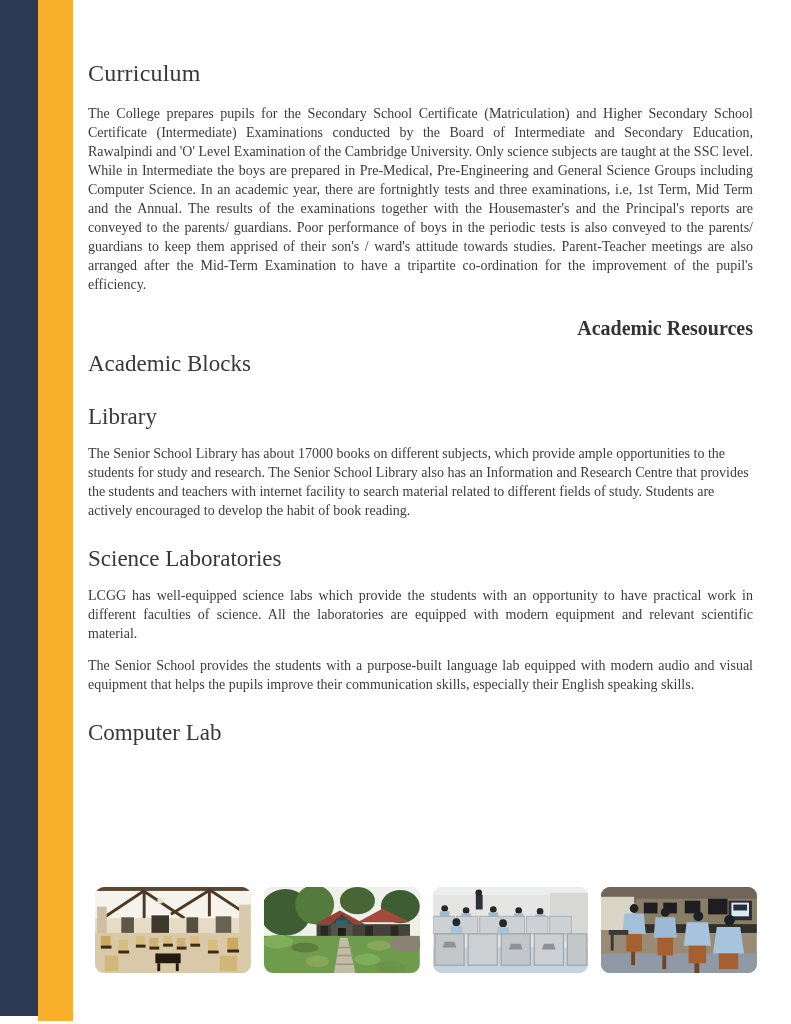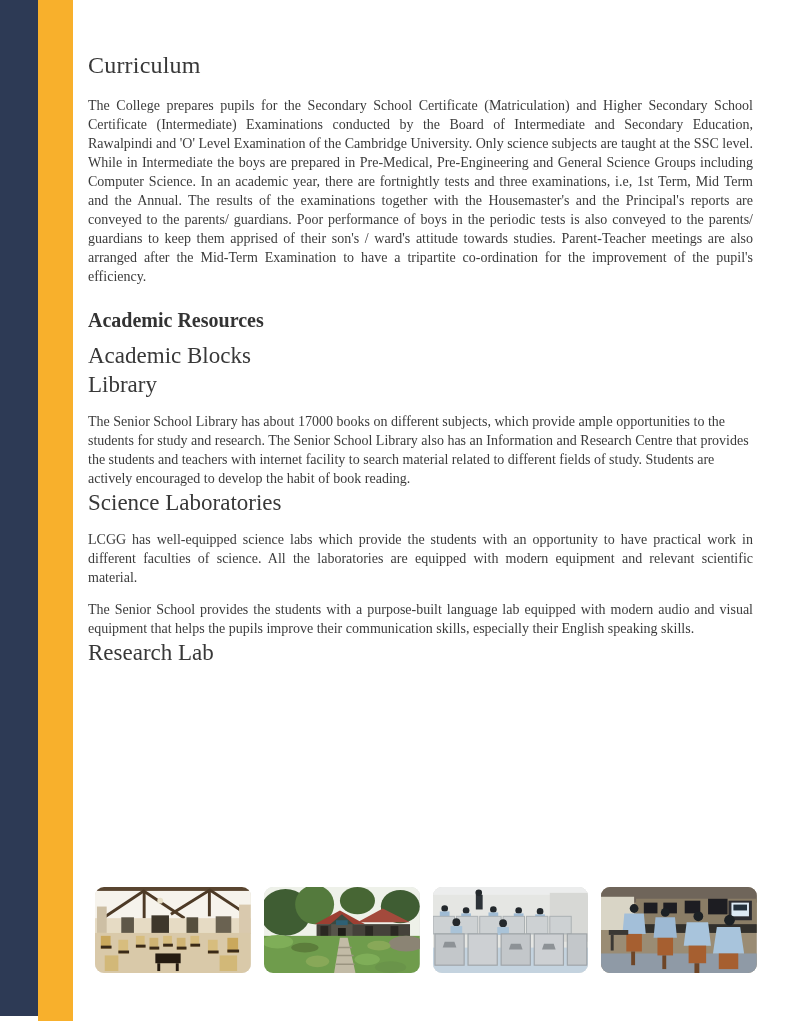--- a/index.html
+++ b/index.html
@@ -22,36 +22,36 @@
     position: absolute; left: 0; top: 0;
     width: 38px; height: 1016px;
     background: var(--navy);
   }
   .stripe-yellow {
     position: absolute; left: 38px; top: 0;
     width: 35px; height: 1021px;
     background: var(--yellow);
   }
   .content {
-    position: absolute; left: 88px; top: 0; width: 665px;
+    position: absolute; left: 88px; top: 8px; width: 665px;
     color: var(--text);
   }
   .page-title {
     font-size: 24px; font-weight: 400; line-height: 29px;
     margin: 51px 0 0 0; color: var(--heading); letter-spacing: 0.2px;
   }
   .bold-sub {
     font-size: 20px; font-weight: 700; line-height: 24px;
-    margin: 22px 0 0 0; color: #333333;
+    margin: 22px 0 0 0; color: #333333; text-align: right;
   }
   .section-heading {
     font-size: 23px; font-weight: 400; line-height: 28px;
     margin: 10px 0 0 0; color: var(--heading);
   }
-  .section-heading.after-para { margin-top: 1px; }
+  .section-heading.after-para { margin-top: 25px; }
   .body-para {
     font-size: 14px; line-height: 19px;
     margin: 13px 0 0 0; color: var(--text);
   }
   .body-para.first { margin-top: 16px; }
   .justify { text-align: justify; }
   .photo-strip {
     position: absolute; left: 95px; top: 887px; width: 662px; height: 86px;
     display: flex; gap: 13px;
   }
@@ -78,21 +78,21 @@
   <h2 class="section-heading">Academic Blocks</h2>
 
   <h2 class="section-heading after-para">Library</h2>
   <p class="body-para">The Senior School Library has about 17000 books on different subjects, which provide ample opportunities to the students for study and research. The Senior School Library also has an Information and Research Centre that provides the students and teachers with internet facility to search material related to different fields of study. Students are actively encouraged to develop the habit of book reading.</p>
 
   <h2 class="section-heading after-para">Science Laboratories</h2>
   <p class="body-para justify">LCGG has well-equipped science labs which provide the students with an opportunity to have practical work in different faculties of science. All the laboratories are equipped with modern equipment and relevant scientific material.</p>
 
   <p class="body-para justify">The Senior School provides the students with a purpose-built language lab equipped with modern audio and visual equipment that helps the pupils improve their communication skills, especially their English speaking skills.</p>
 
-  <h2 class="section-heading after-para">Research Lab</h2>
+  <h2 class="section-heading after-para">Computer Lab</h2>
 
 </div>
 
 <div class="photo-strip">
 
   <div class="photo" aria-label="library-reading-room-photo">
     <svg viewBox="0 0 160 88" preserveAspectRatio="none">
       <rect width="160" height="88" fill="#efe7d7"></rect>
       <rect width="160" height="32" fill="#f6f3ec"></rect>
       <rect width="160" height="4" fill="#594530"></rect>

